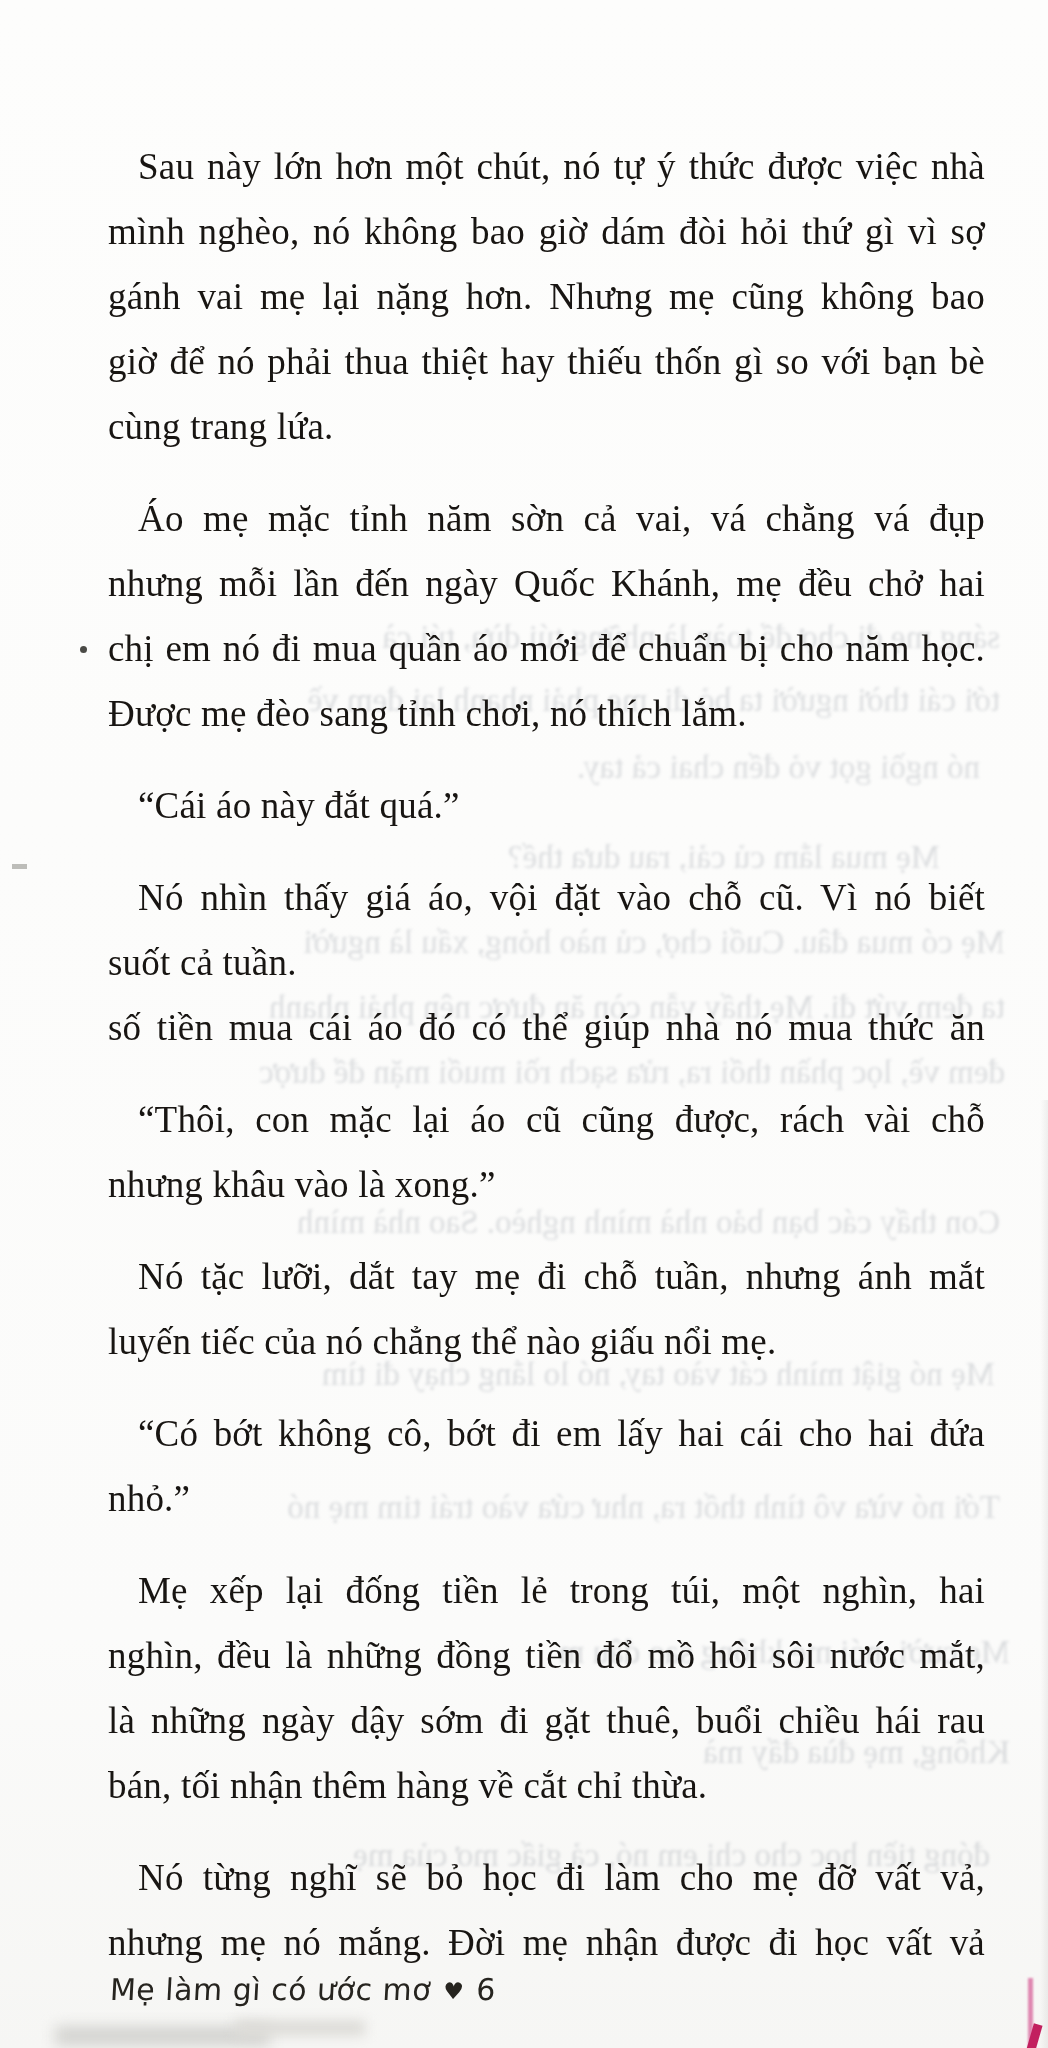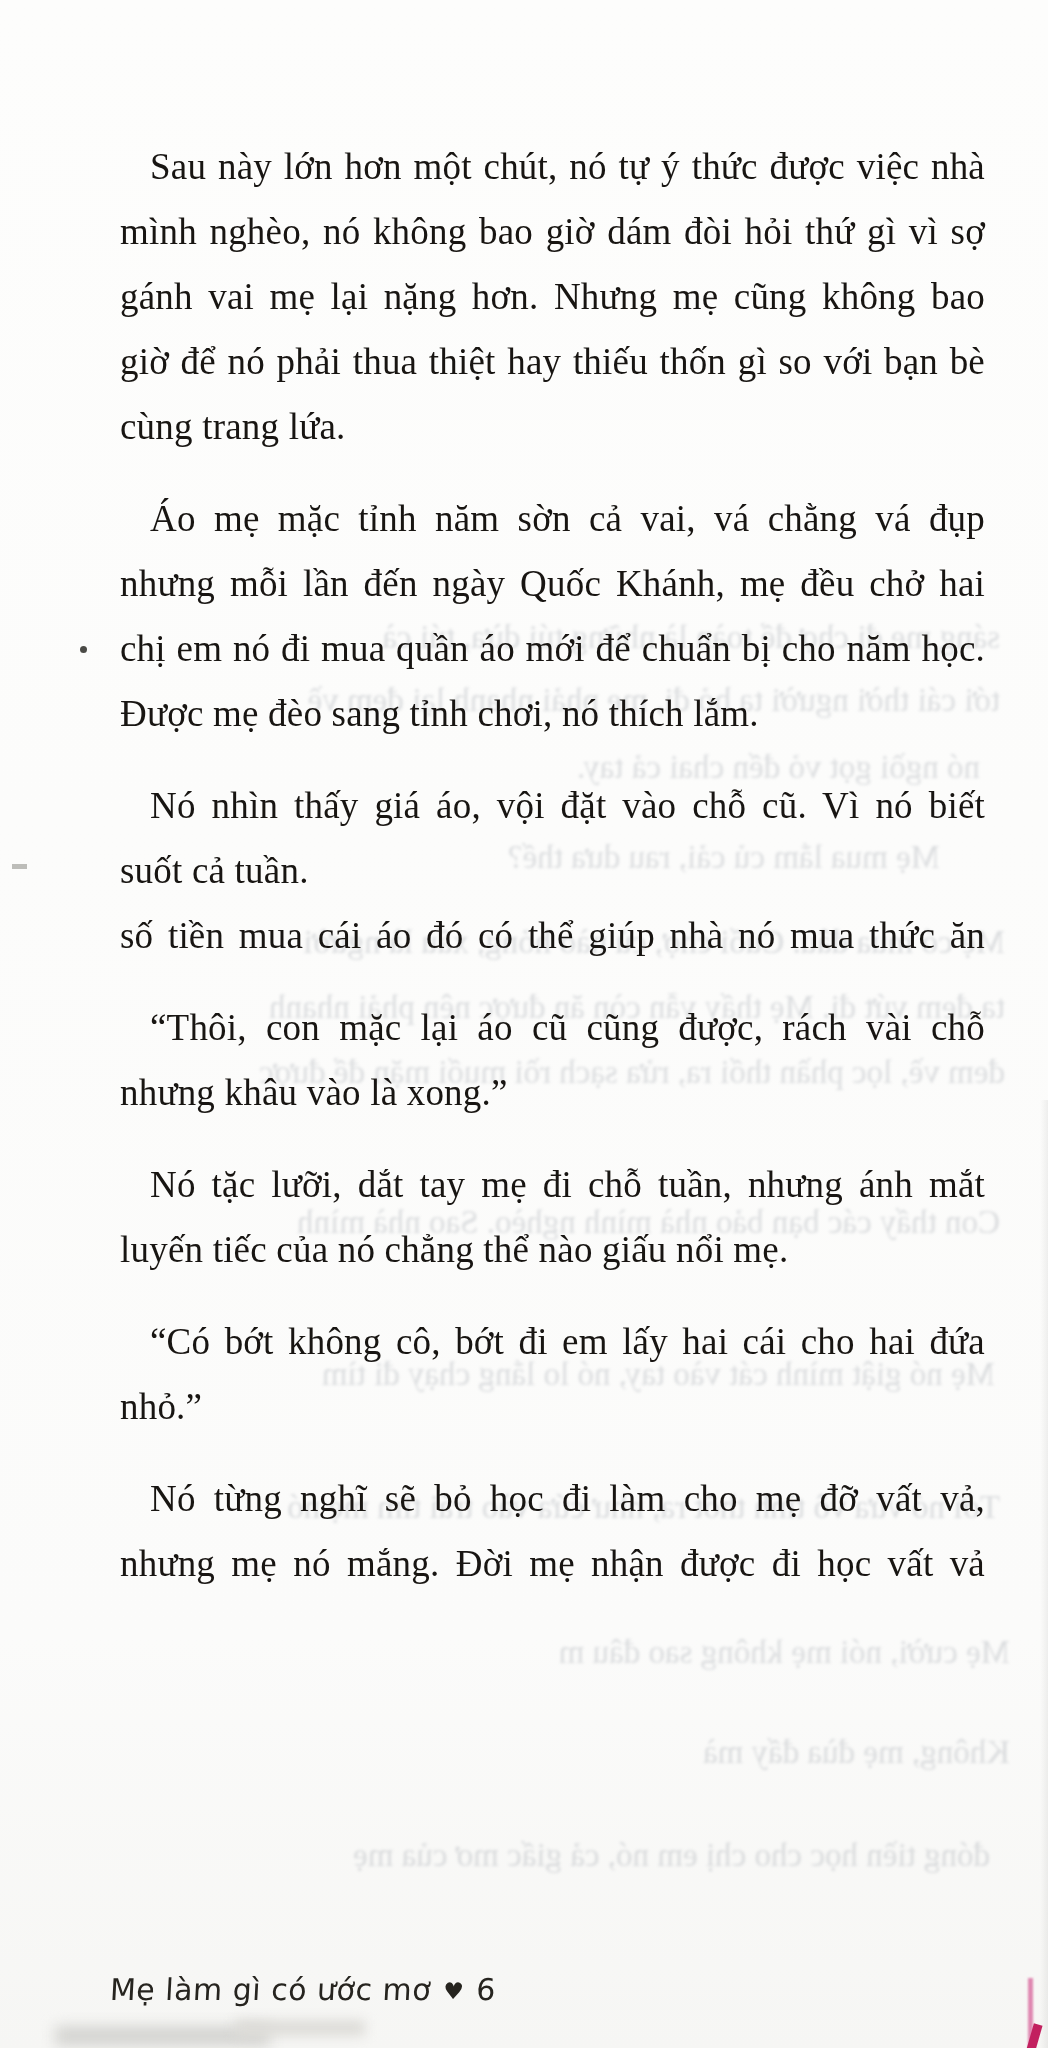--- a/index.html
+++ b/index.html
@@ -7,21 +7,21 @@
     position:relative;width:1048px;height:2048px;margin:0 auto;
     background:linear-gradient(180deg,#fdfdfc 0%,#fbfbfa 80%,#f6f6f4 100%);
     overflow:hidden;
     font-family:"Liberation Serif","DejaVu Serif",serif;
     color:#181512;
   }
   .text-block{
     position:absolute;left:108px;top:134px;width:877px;
     font-size:37px;line-height:65px;letter-spacing:0.2px;
   }
-  .para{margin:0 0 27px 12px;padding:0;}
+  .para{margin:0 0 27px 0;padding:0;}
   .ln{display:block;min-height:65px;}
   .j{text-align:justify;text-align-last:justify;}
   .ind{text-indent:30px;}
   
   .ghost{
     position:absolute;height:44px;white-space:nowrap;overflow:hidden;
     font-size:33px;line-height:44px;color:#8f959e;opacity:.30;
     transform:scaleX(-1);filter:blur(1.6px);
     font-family:"Liberation Serif","DejaVu Serif",serif;
     pointer-events:none;
@@ -73,20 +73,23 @@
       <span class="ln">cùng trang lứa.</span>
     </p>
 
     <p class="para">
       <span class="ln j ind">Áo mẹ mặc tỉnh năm sờn cả vai, vá chằng vá đụp</span>
       <span class="ln j">nhưng mỗi lần đến ngày Quốc Khánh, mẹ đều chở hai</span>
       <span class="ln j">chị em nó đi mua quần áo mới để chuẩn bị cho năm học.</span>
       <span class="ln">Được mẹ đèo sang tỉnh chơi, nó thích lắm.</span>
     </p>
 
+    <p class="para">
+      <span class="ln ind">“Cái áo này đắt quá.”</span>
+    </p>
 
     <p class="para">
       <span class="ln j ind">Nó nhìn thấy giá áo, vội đặt vào chỗ cũ. Vì nó biết</span>
       <span class="ln">suốt cả tuần.</span>
       <span class="ln j">số tiền mua cái áo đó có thể giúp nhà nó mua thức ăn</span>
     </p>
 
     <p class="para">
       <span class="ln j ind">“Thôi, con mặc lại áo cũ cũng được, rách vài chỗ</span>
       <span class="ln">nhưng khâu vào là xong.”</span>
@@ -94,20 +97,26 @@
 
     <p class="para">
       <span class="ln j ind">Nó tặc lưỡi, dắt tay mẹ đi chỗ tuần, nhưng ánh mắt</span>
       <span class="ln">luyến tiếc của nó chẳng thể nào giấu nổi mẹ.</span>
     </p>
 
     <p class="para">
       <span class="ln j ind">“Có bớt không cô, bớt đi em lấy hai cái cho hai đứa nhỏ.”</span>
     </p>
 
+    <p class="para">
+      <span class="ln j ind">Mẹ xếp lại đống tiền lẻ trong túi, một nghìn, hai</span>
+      <span class="ln j">nghìn, đều là những đồng tiền đổ mồ hôi sôi nước mắt,</span>
+      <span class="ln j">là những ngày dậy sớm đi gặt thuê, buổi chiều hái rau</span>
+      <span class="ln">bán, tối nhận thêm hàng về cắt chỉ thừa.</span>
+    </p>
 
     <p class="para">
       <span class="ln j ind">Nó từng nghĩ sẽ bỏ học đi làm cho mẹ đỡ vất vả,</span>
       <span class="ln j">nhưng mẹ nó mắng. Đời mẹ nhận được đi học vất vả</span>
     </p>
 
   </div>
 
   <div class="footer">
     <span>Mẹ làm gì có ước mơ</span>

